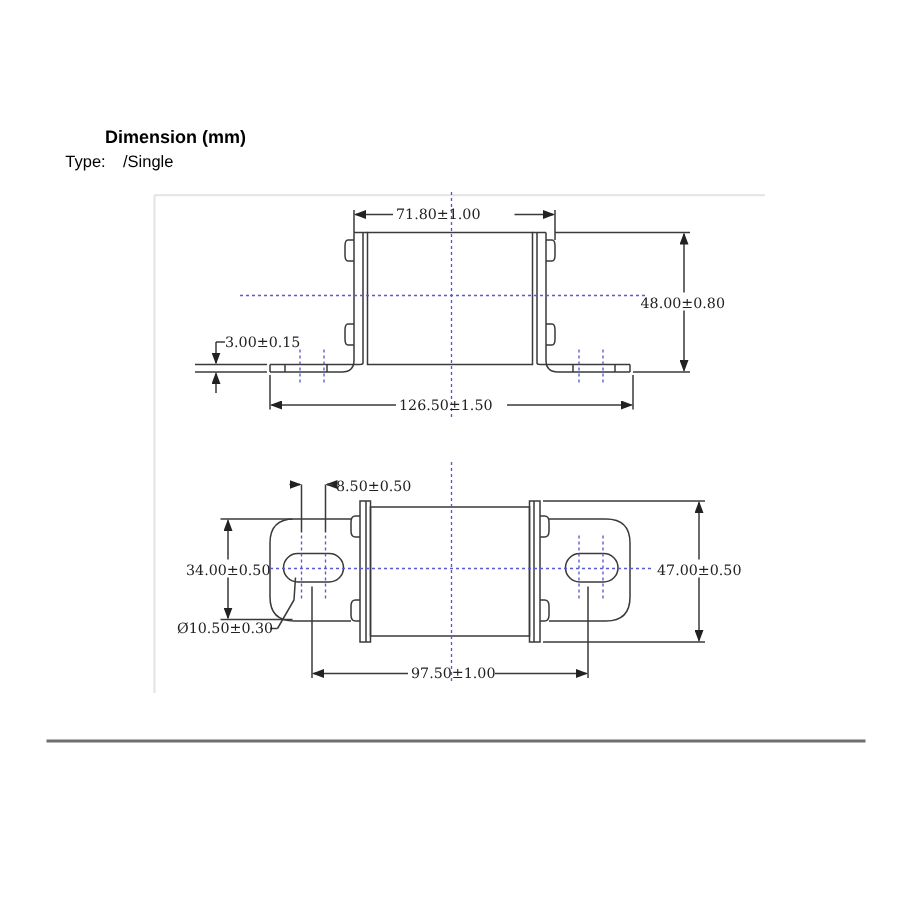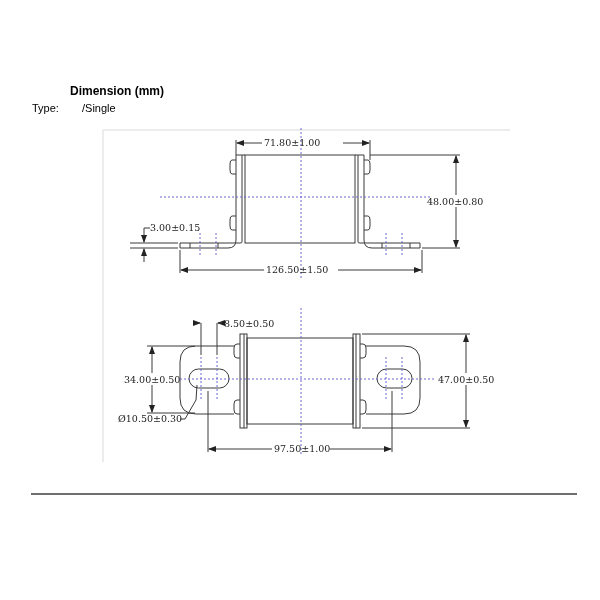--- a/index.html
+++ b/index.html
@@ -1,19 +1,19 @@
 <!DOCTYPE html>
 <html><head>
   <meta charset="utf-8">
   <style>
     html, body { margin: 0; padding: 0; background: #ffffff; }
     body { width: 600px; height: 600px; position: relative; overflow: hidden;
            font-family: "Liberation Sans", sans-serif; color: #000; }
     .heading { position: absolute; left: 32px; top: 84px; font-size: 12px; font-weight: bold; padding-left: 38px; }
-    .type-row { position: absolute; left: 32px; top: 102px; font-size: 11px; }
+    .type-row { position: absolute; left: 32px; top: 102px; font-size: 11px; text-align: center; }
     .type-label { display: inline-block; width: 50px; }
     .drawing { position: absolute; left: 0; top: 0; }
     .dim-text { font-family: "DejaVu Serif", "Liberation Serif", serif; font-size: 9.5px; fill: #222; }
     .divider { position: absolute; left: 31px; top: 493px; width: 546px; height: 2px; background: #6e6e6e; }
   </style>
 </head>
 <body>
 
 <div class="heading">Dimension (mm)</div>
 <div class="type-row">

